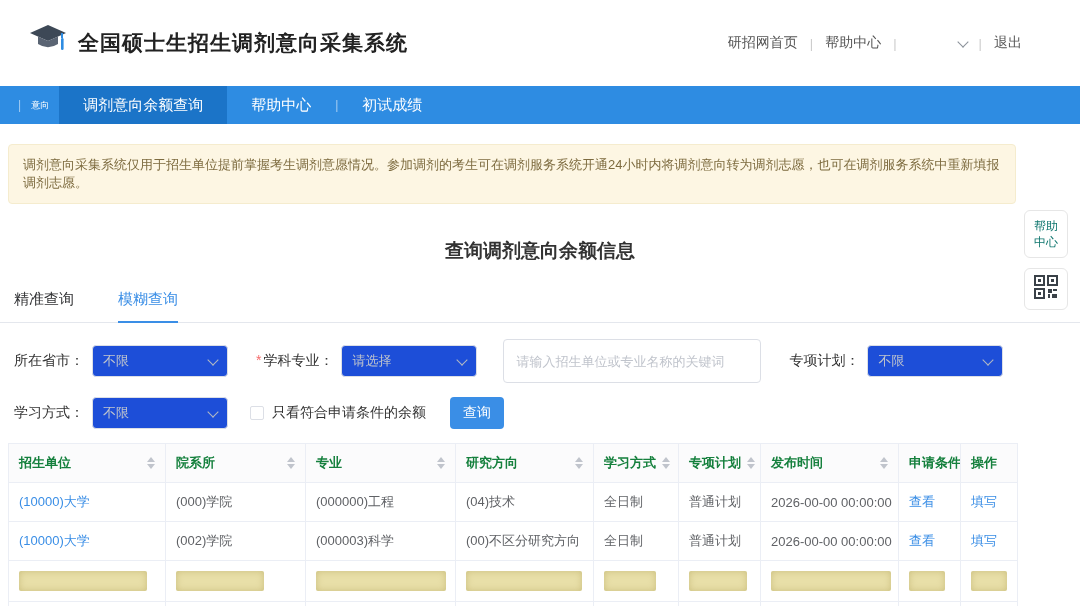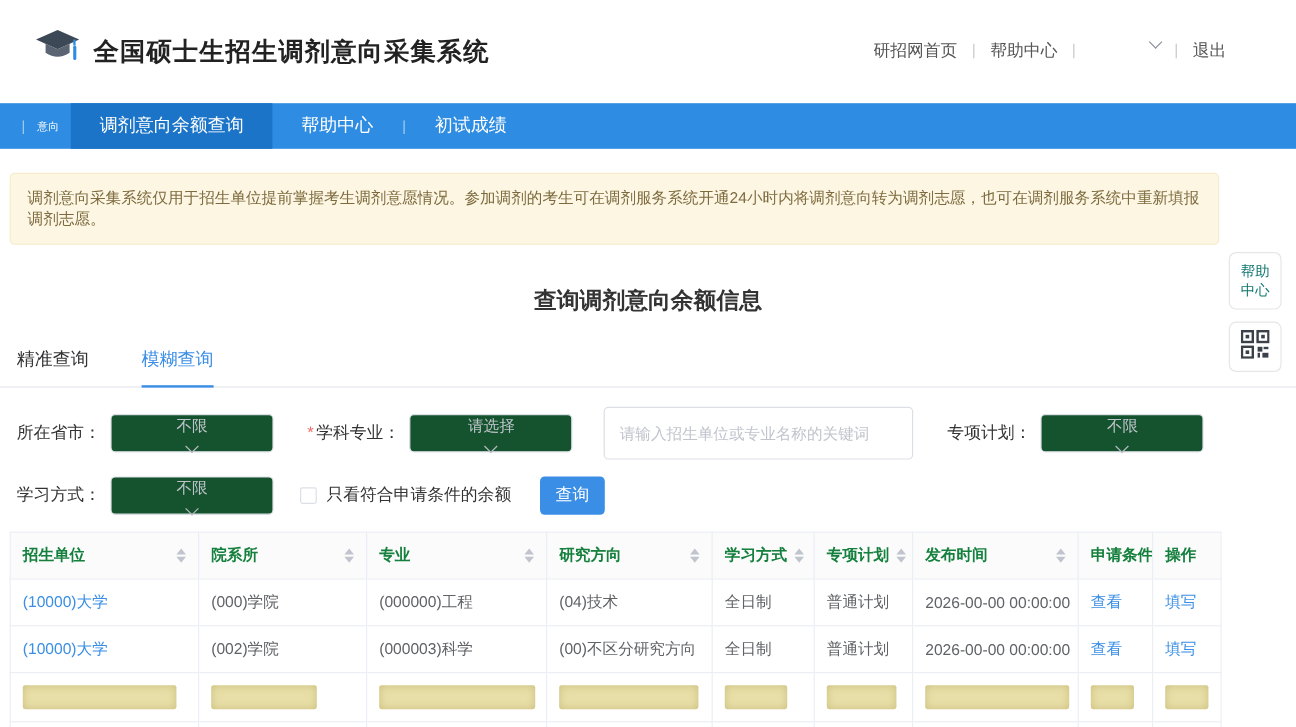--- a/index.html
+++ b/index.html
@@ -4,21 +4,21 @@
 <style>
   * { margin:0; padding:0; box-sizing:border-box; }
   html,body { width:1080px; height:606px; overflow:hidden; background:#fff;
     font-family:"Liberation Sans","DejaVu Sans",sans-serif; }
 
   
   .app-header { height:86px; display:flex; align-items:center;
     justify-content:space-between; padding:0 58px 0 28px; background:#fff; }
   .brand { display:flex; align-items:center; gap:10px; }
   .brand-title { font-size:21px; font-weight:bold; color:#222; letter-spacing:1px; }
-  .top-links { display:flex; align-items:flex-start; font-size:14px; color:#555; }
+  .top-links { display:flex; align-items:center; font-size:14px; color:#555; }
   .top-links .sep { color:#ccc; margin:0 12px; font-size:13px; }
   .top-link { color:#555; cursor:pointer; }
   .user-area { display:inline-flex; align-items:center; min-width:58px; justify-content:flex-end; }
   .chev { width:8px; height:8px; border-right:1.5px solid #8a9099;
     border-bottom:1.5px solid #8a9099; transform:rotate(45deg); margin-top:-3px; }
 
   
   .nav { height:38px; background:#2e8ce2; display:flex; align-items:stretch; padding-left:18px; }
   .nav-item { color:#fff; font-size:15px; line-height:38px; padding:0 24px; cursor:pointer; white-space:nowrap; }
   .nav-item.active { background:#1b74c8; }
@@ -36,21 +36,21 @@
   .tab { font-size:15px; color:#303133; padding-bottom:12px; cursor:pointer; }
   .tab.active { color:#3a8ee6; border-bottom:2px solid #3a8ee6; margin-bottom:-1px; }
 
   
   .form { padding:16px 14px 0; font-size:14px; color:#333; }
   .form-row { display:flex; align-items:center; margin-bottom:14px; }
   .f-label { white-space:nowrap; }
   .req { color:#f56c6c; margin-right:2px; }
   .select { width:136px; height:32px; border:1px solid #dcdfe6; border-radius:4px;
     display:inline-flex; align-items:center; justify-content:space-between;
-    padding:0 10px; margin-left:8px; color:#bfc4cc; font-size:13px; background:#14532d; cursor:pointer;flex-direction:column; }
+    padding:0 10px; margin-left:8px; color:#bfc4cc; font-size:13px; background:#1d4ed8; cursor:pointer; }
   .select .chev { border-color:#b4b9c2; }
   .text-input { width:258px; height:44px; border:1px solid #dcdfe6; border-radius:4px;
     padding:0 12px; font-size:13px; color:#333; margin-left:26px; outline:none; }
   .text-input::placeholder { color:#c0c4cc; }
   .gap-lg { margin-left:28px; }
   .checkbox-wrap { display:flex; align-items:center; margin-left:22px; cursor:pointer; }
   .checkbox { width:14px; height:14px; border:1px solid #dcdfe6; border-radius:2px;
     background:#fff; margin-right:8px; }
   .btn-primary { margin-left:24px; width:54px; height:32px; background:#3a8ee6; color:#fff;
     border:none; border-radius:4px; font-size:14px; cursor:pointer;

